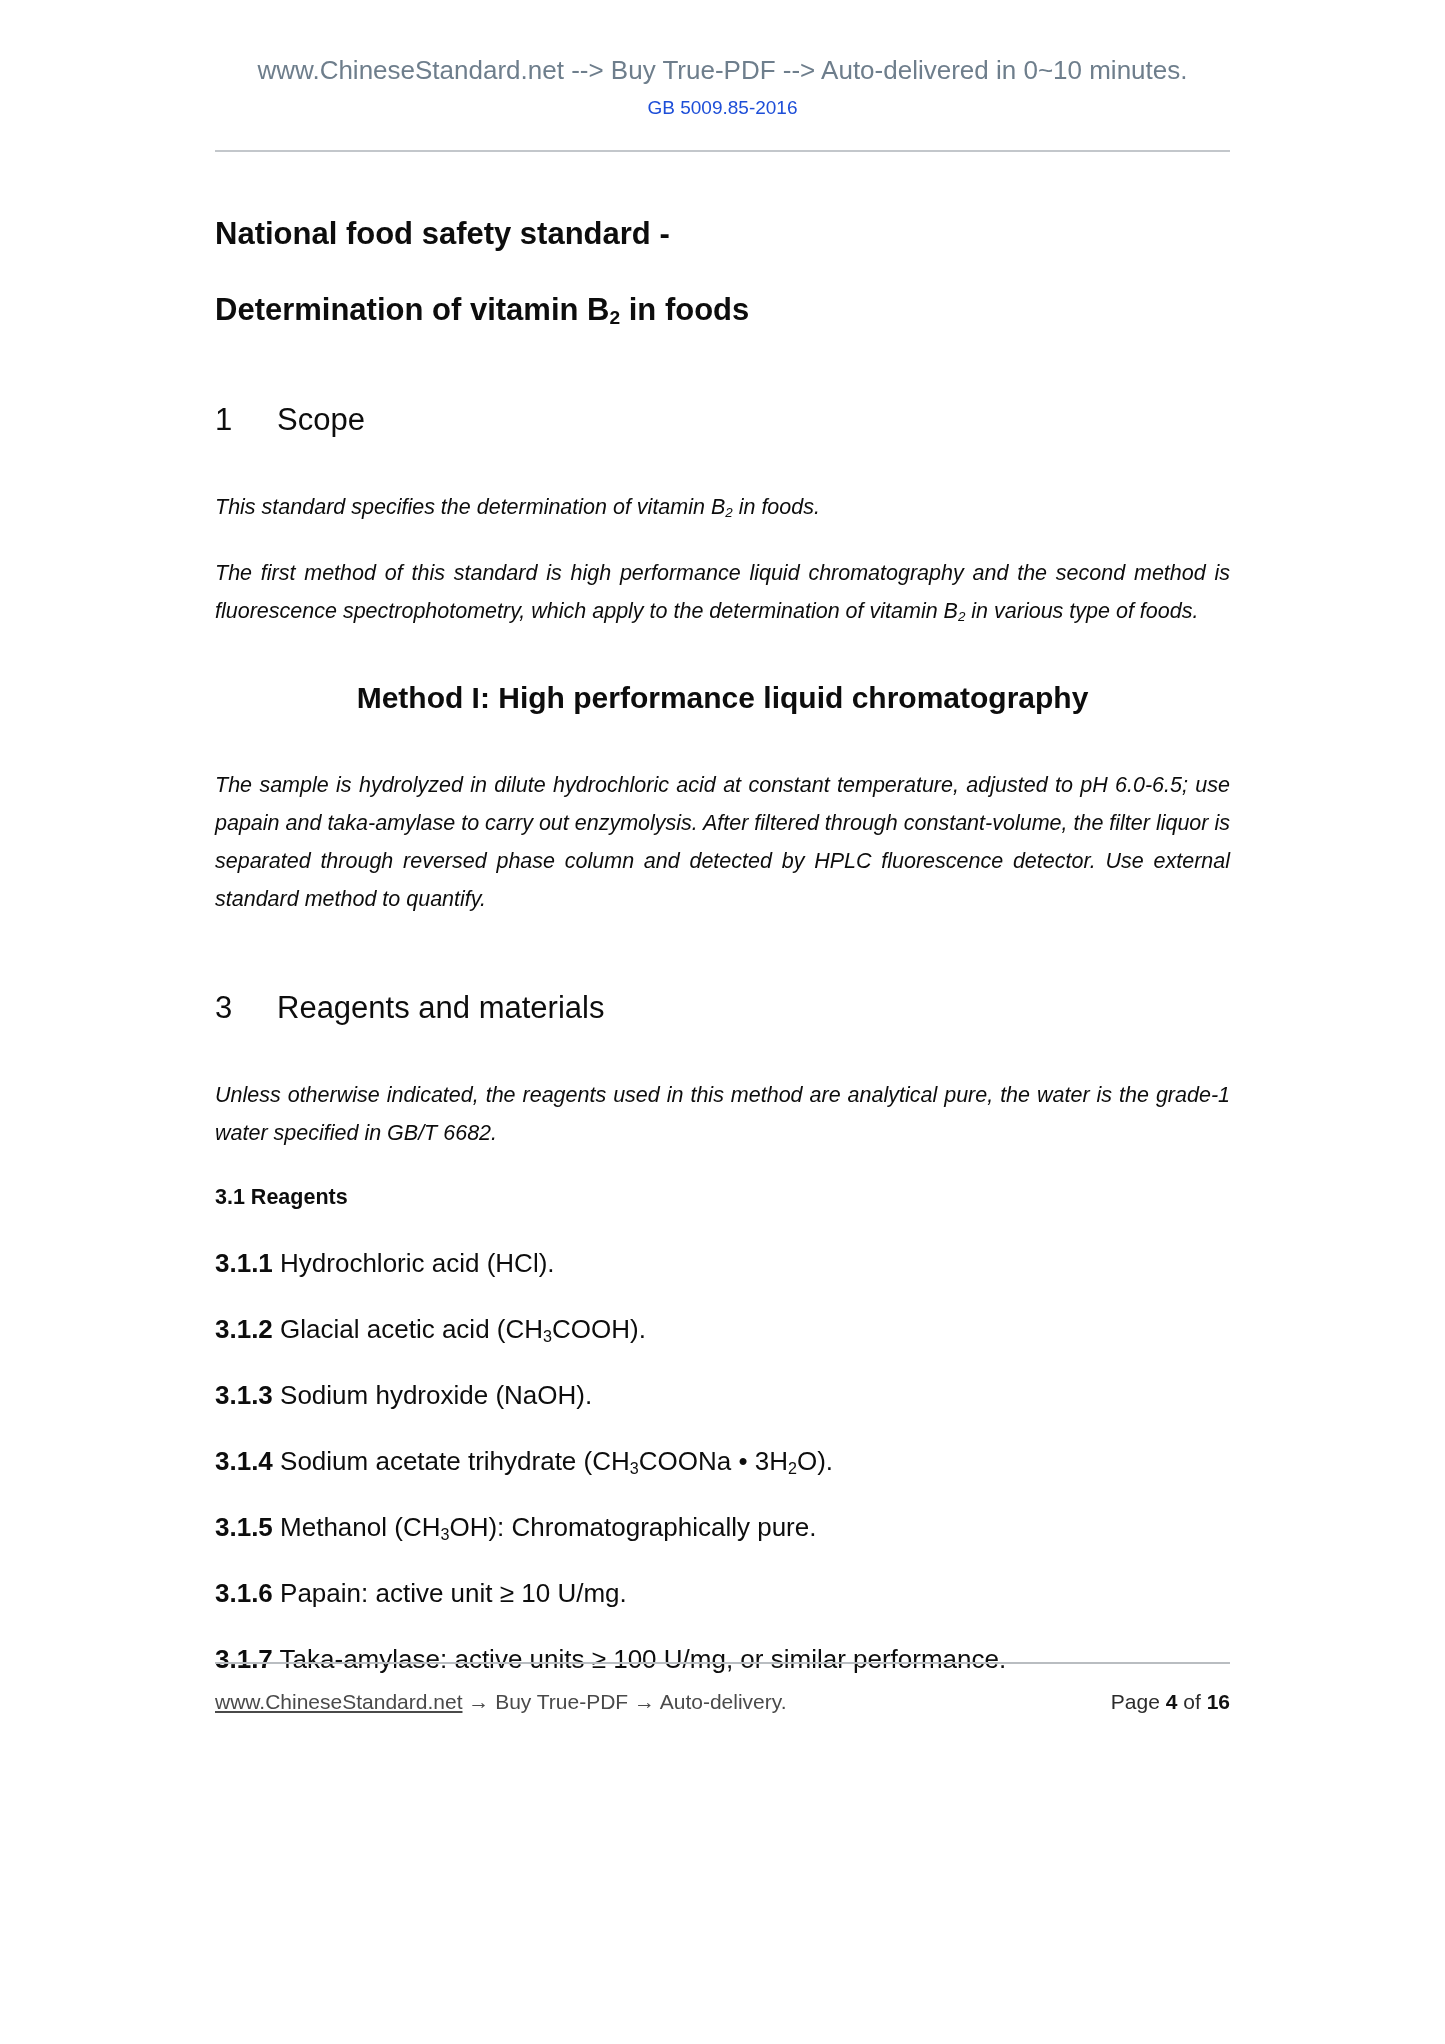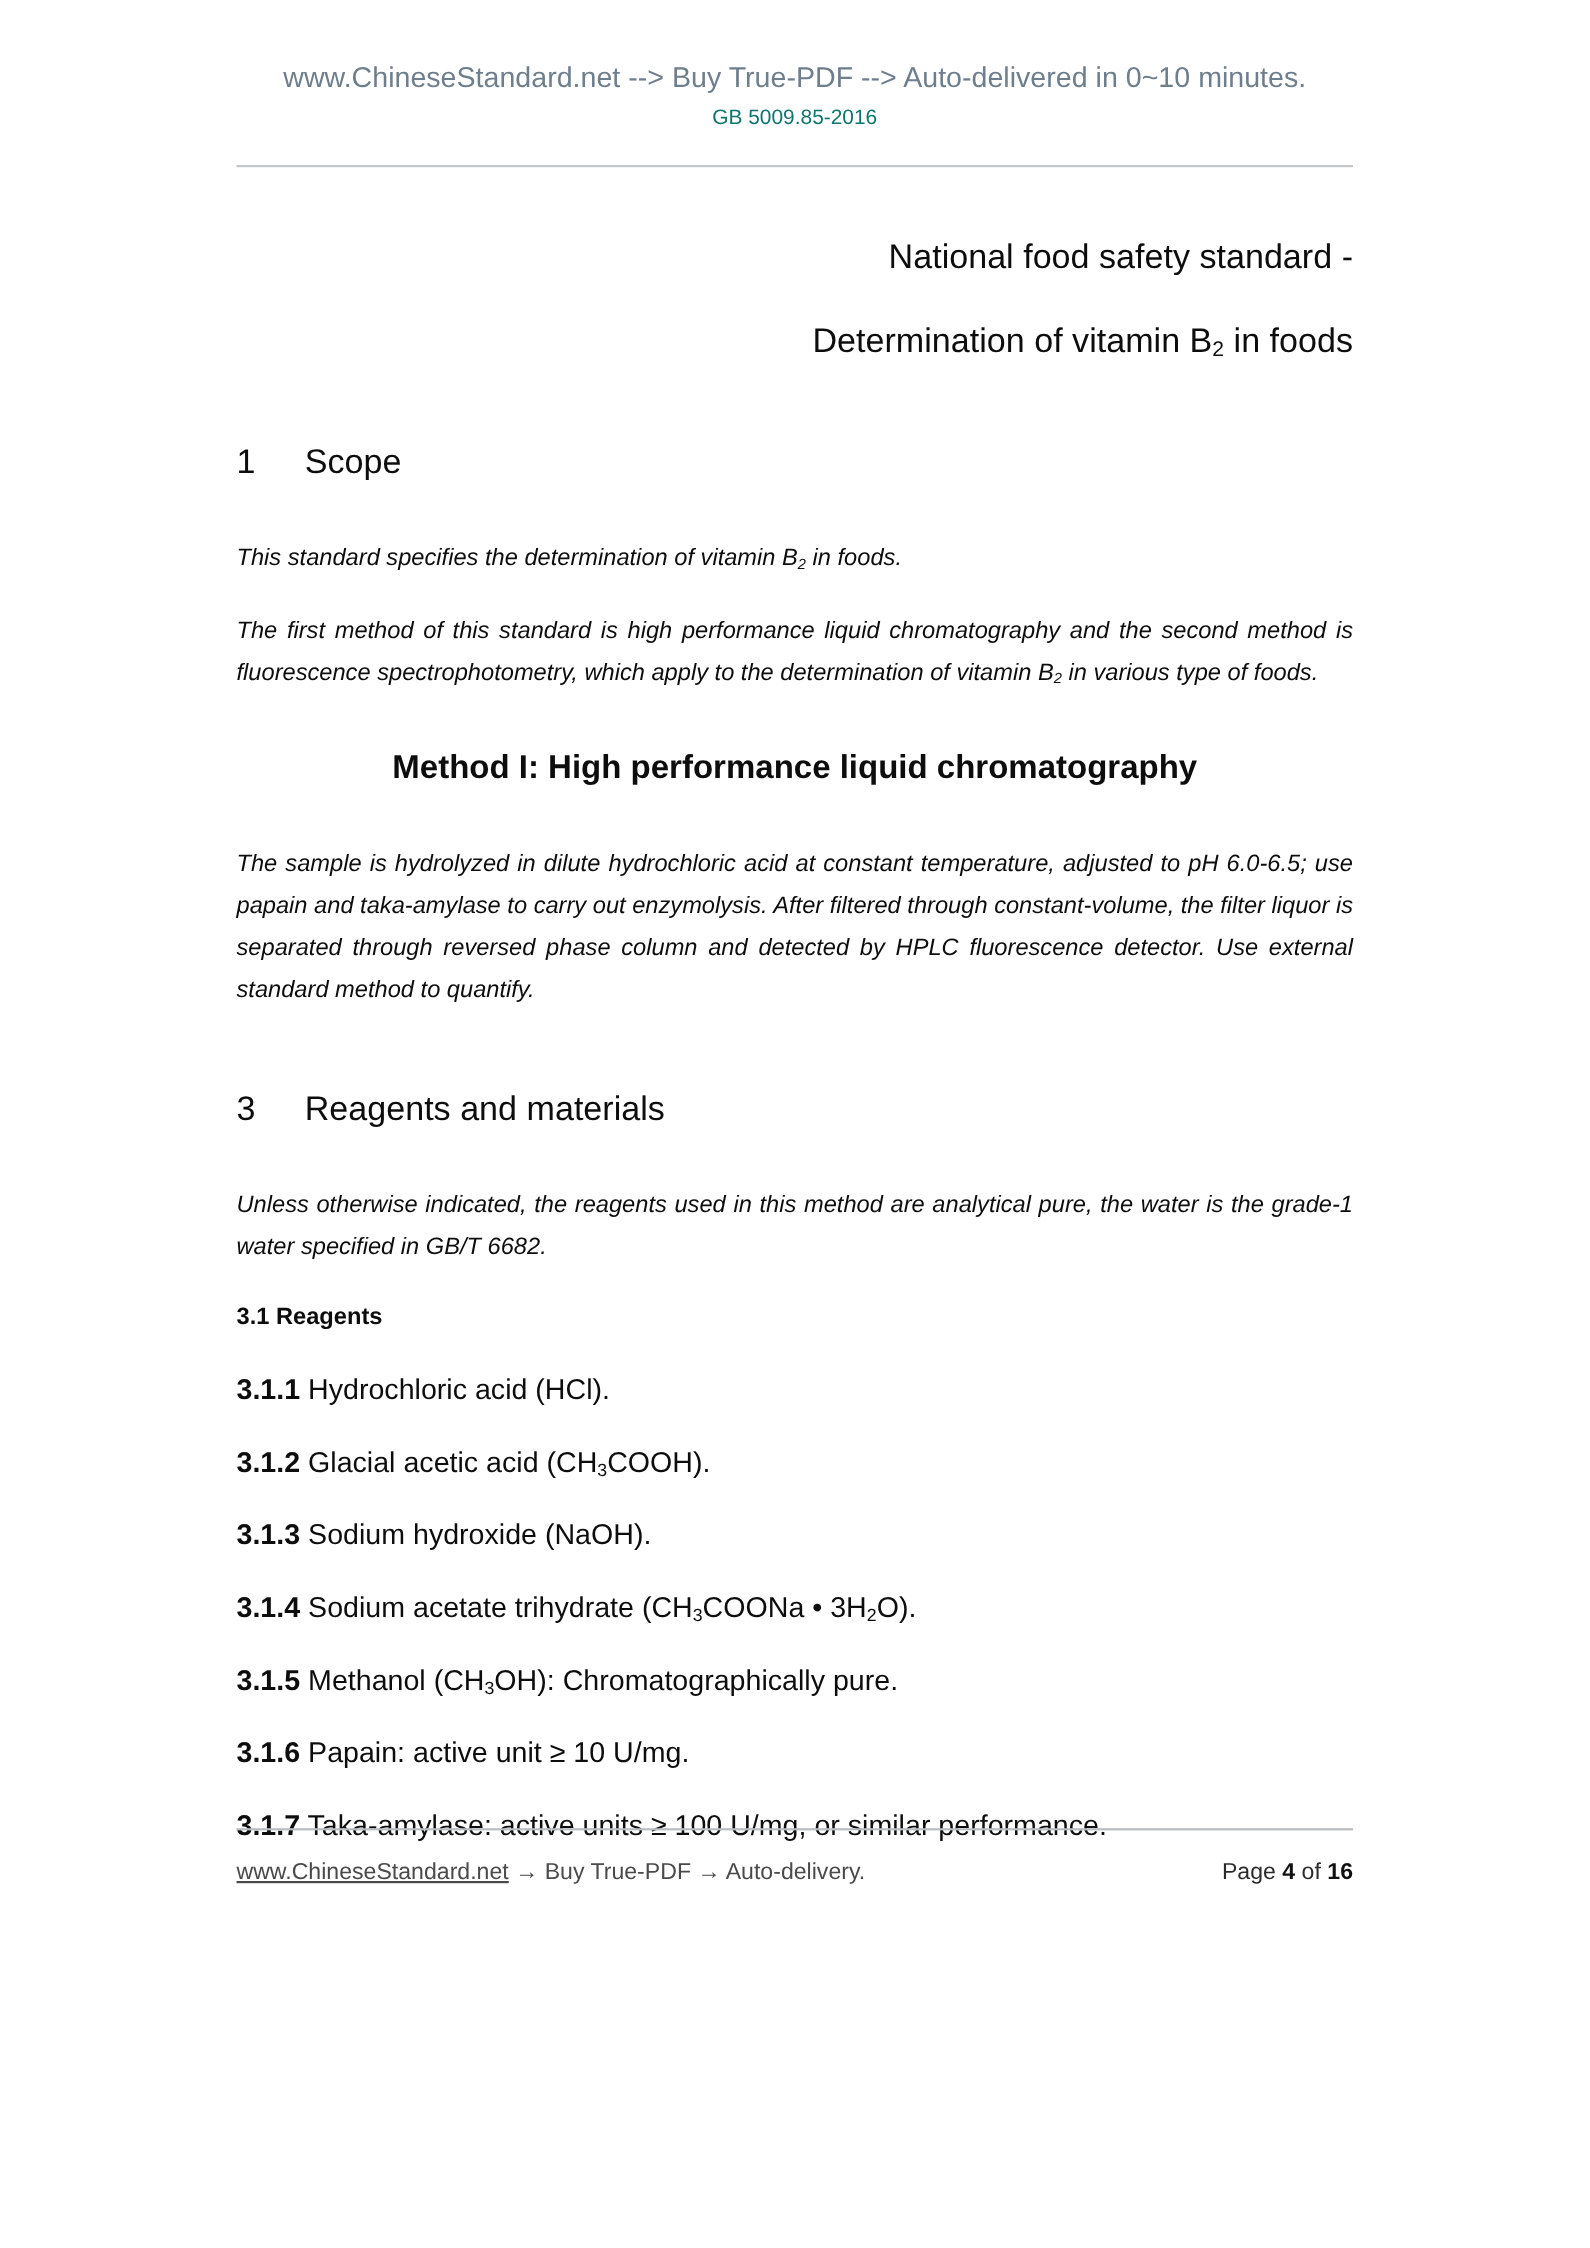--- a/index.html
+++ b/index.html
@@ -16,33 +16,33 @@
     overflow: hidden;
   }
   .banner {
     text-align: center;
     color: #6e7e8c;
     font-size: 26px;
     line-height: 32px;
   }
   .doc-code {
     text-align: center;
-    color: #0f766e;
+    color: #1d4ed8;
     font-size: 19px;
     line-height: 24px;
     margin-top: 10px;
   }
   .top-rule {
     border: none;
     border-top: 2px solid #c3c7cb;
     margin: 30px 0 0 0;
   }
   .doc-title {
-    text-align: right;
-    font-weight: 400;
+    text-align: left;
+    font-weight: 700;
     font-size: 31px;
     line-height: 40px;
     margin: 62px 0 0 0;
   }
   .doc-title.second { margin-top: 36px; }
   .sec-heading {
     font-size: 31px;
     font-weight: 400;
     line-height: 40px;
     margin: 70px 0 0 0;

